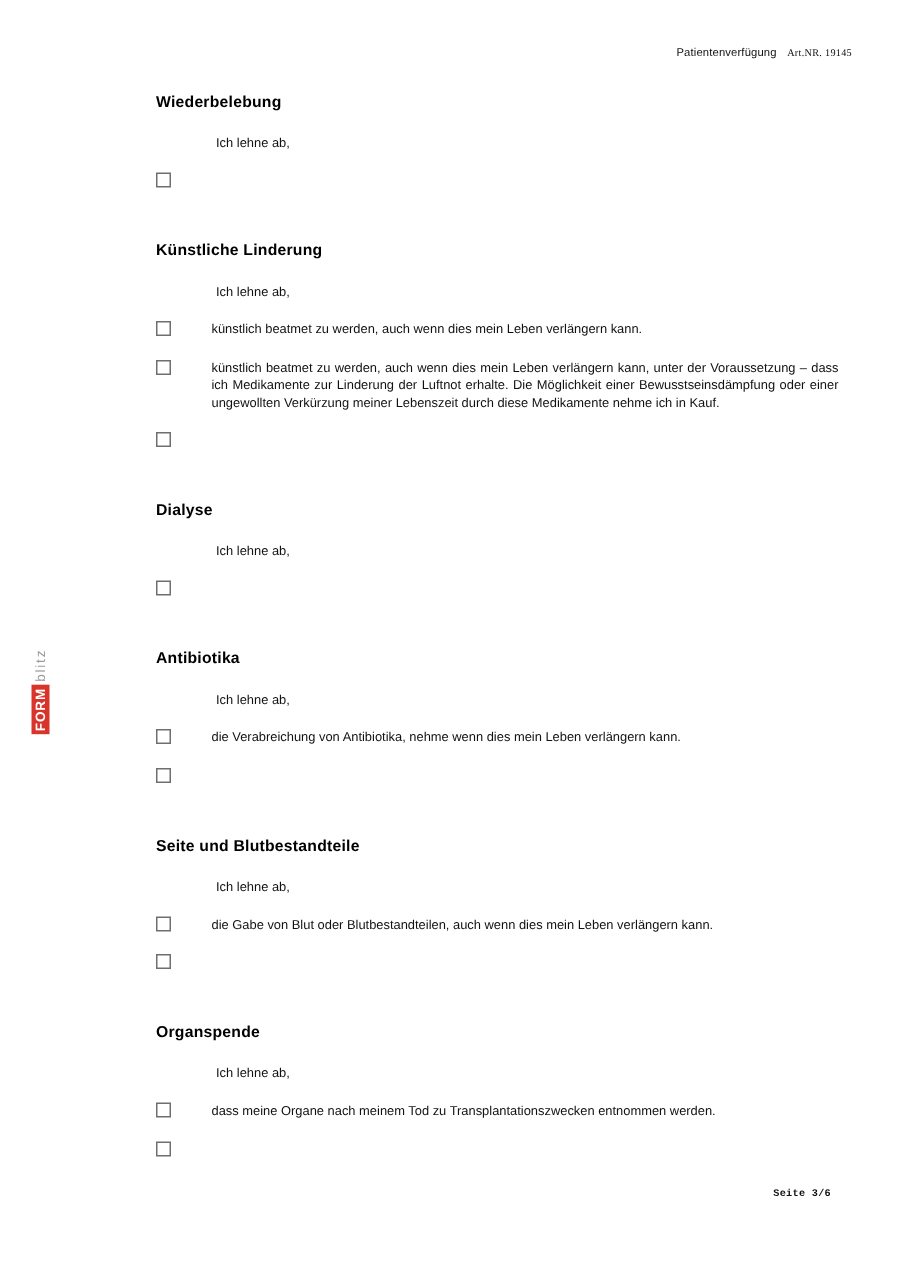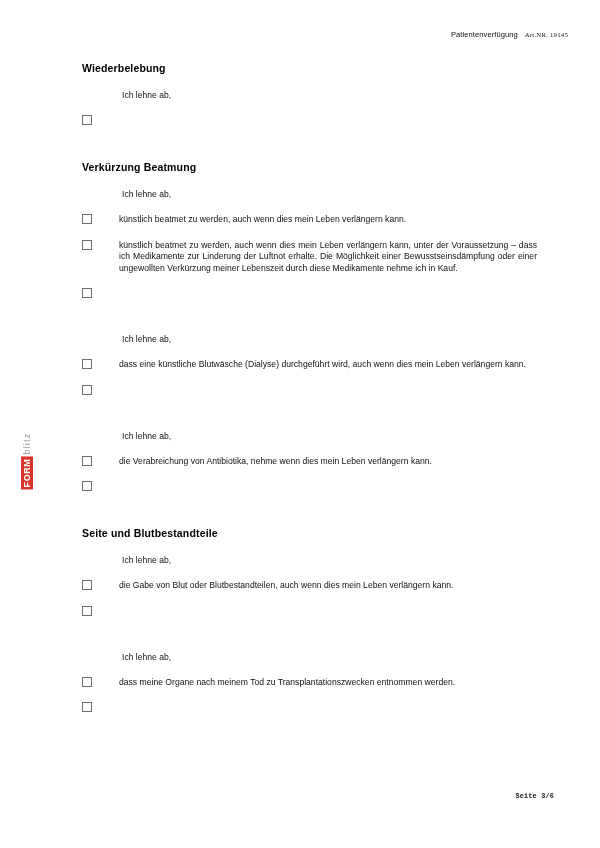--- a/index.html
+++ b/index.html
@@ -76,21 +76,21 @@
     color: #9a9a9a;
     font-weight: normal;
     padding-left: 2px;
     line-height: 10px;
     letter-spacing: 1.2px;
   }
 
   
   .content {
     position: absolute;
-    left: 82px;
+    left: 104px;
     top: 62px;
     width: 455px;
   }
 
   .section { margin-bottom: 0; }
 
   .section-title {
     font-size: 10.5px;
     font-weight: bold;
     color: #000;
@@ -167,51 +167,49 @@
       <div class="section-title">Wiederbelebung</div>
       <div class="lead">Ich lehne ab,</div>
       <div class="option-row blank">
         <span class="checkbox"></span>
         <span class="option-text"></span>
       </div>
     </div>
     <div class="sec-gap"></div>
 
     <div class="section">
-      <div class="section-title">Verkürzung Beatmung</div>
+      <div class="section-title">Künstliche Linderung</div>
       <div class="lead">Ich lehne ab,</div>
       <div class="option-row">
         <span class="checkbox"></span>
         <span class="option-text">künstlich beatmet zu werden, auch wenn dies mein Leben verlängern kann.</span>
       </div>
       <div class="option-row">
         <span class="checkbox"></span>
         <span class="option-text">künstlich beatmet zu werden, auch wenn dies mein Leben verlängern kann, unter der Voraussetzung – dass ich Medikamente zur Linderung der Luftnot erhalte. Die Möglichkeit einer Bewusstseinsdämpfung oder einer ungewollten Verkürzung meiner Lebenszeit durch diese Medikamente nehme ich in Kauf.</span>
       </div>
       <div class="option-row blank">
         <span class="checkbox"></span>
         <span class="option-text"></span>
       </div>
     </div>
     <div class="sec-gap"></div>
 
     <div class="section">
-      <div class="lead">Ich lehne ab,</div>
-      <div class="option-row">
-        <span class="checkbox"></span>
-        <span class="option-text">dass eine künstliche Blutwäsche (Dialyse) durchgeführt wird, auch wenn dies mein Leben verlängern kann.</span>
-      </div>
-      <div class="option-row blank">
-        <span class="checkbox"></span>
-        <span class="option-text"></span>
-      </div>
-    </div>
-    <div class="sec-gap"></div>
-
-    <div class="section">
+      <div class="section-title">Dialyse</div>
+      <div class="lead">Ich lehne ab,</div>
+      <div class="option-row blank">
+        <span class="checkbox"></span>
+        <span class="option-text"></span>
+      </div>
+    </div>
+    <div class="sec-gap"></div>
+
+    <div class="section">
+      <div class="section-title">Antibiotika</div>
       <div class="lead">Ich lehne ab,</div>
       <div class="option-row">
         <span class="checkbox"></span>
         <span class="option-text">die Verabreichung von Antibiotika, nehme wenn dies mein Leben verlängern kann.</span>
       </div>
       <div class="option-row blank">
         <span class="checkbox"></span>
         <span class="option-text"></span>
       </div>
     </div>
@@ -225,20 +223,21 @@
         <span class="option-text">die Gabe von Blut oder Blutbestandteilen, auch wenn dies mein Leben verlängern kann.</span>
       </div>
       <div class="option-row blank">
         <span class="checkbox"></span>
         <span class="option-text"></span>
       </div>
     </div>
     <div class="sec-gap"></div>
 
     <div class="section">
+      <div class="section-title">Organspende</div>
       <div class="lead">Ich lehne ab,</div>
       <div class="option-row">
         <span class="checkbox"></span>
         <span class="option-text">dass meine Organe nach meinem Tod zu Transplantationszwecken entnommen werden.</span>
       </div>
       <div class="option-row blank">
         <span class="checkbox"></span>
         <span class="option-text"></span>
       </div>
     </div>

